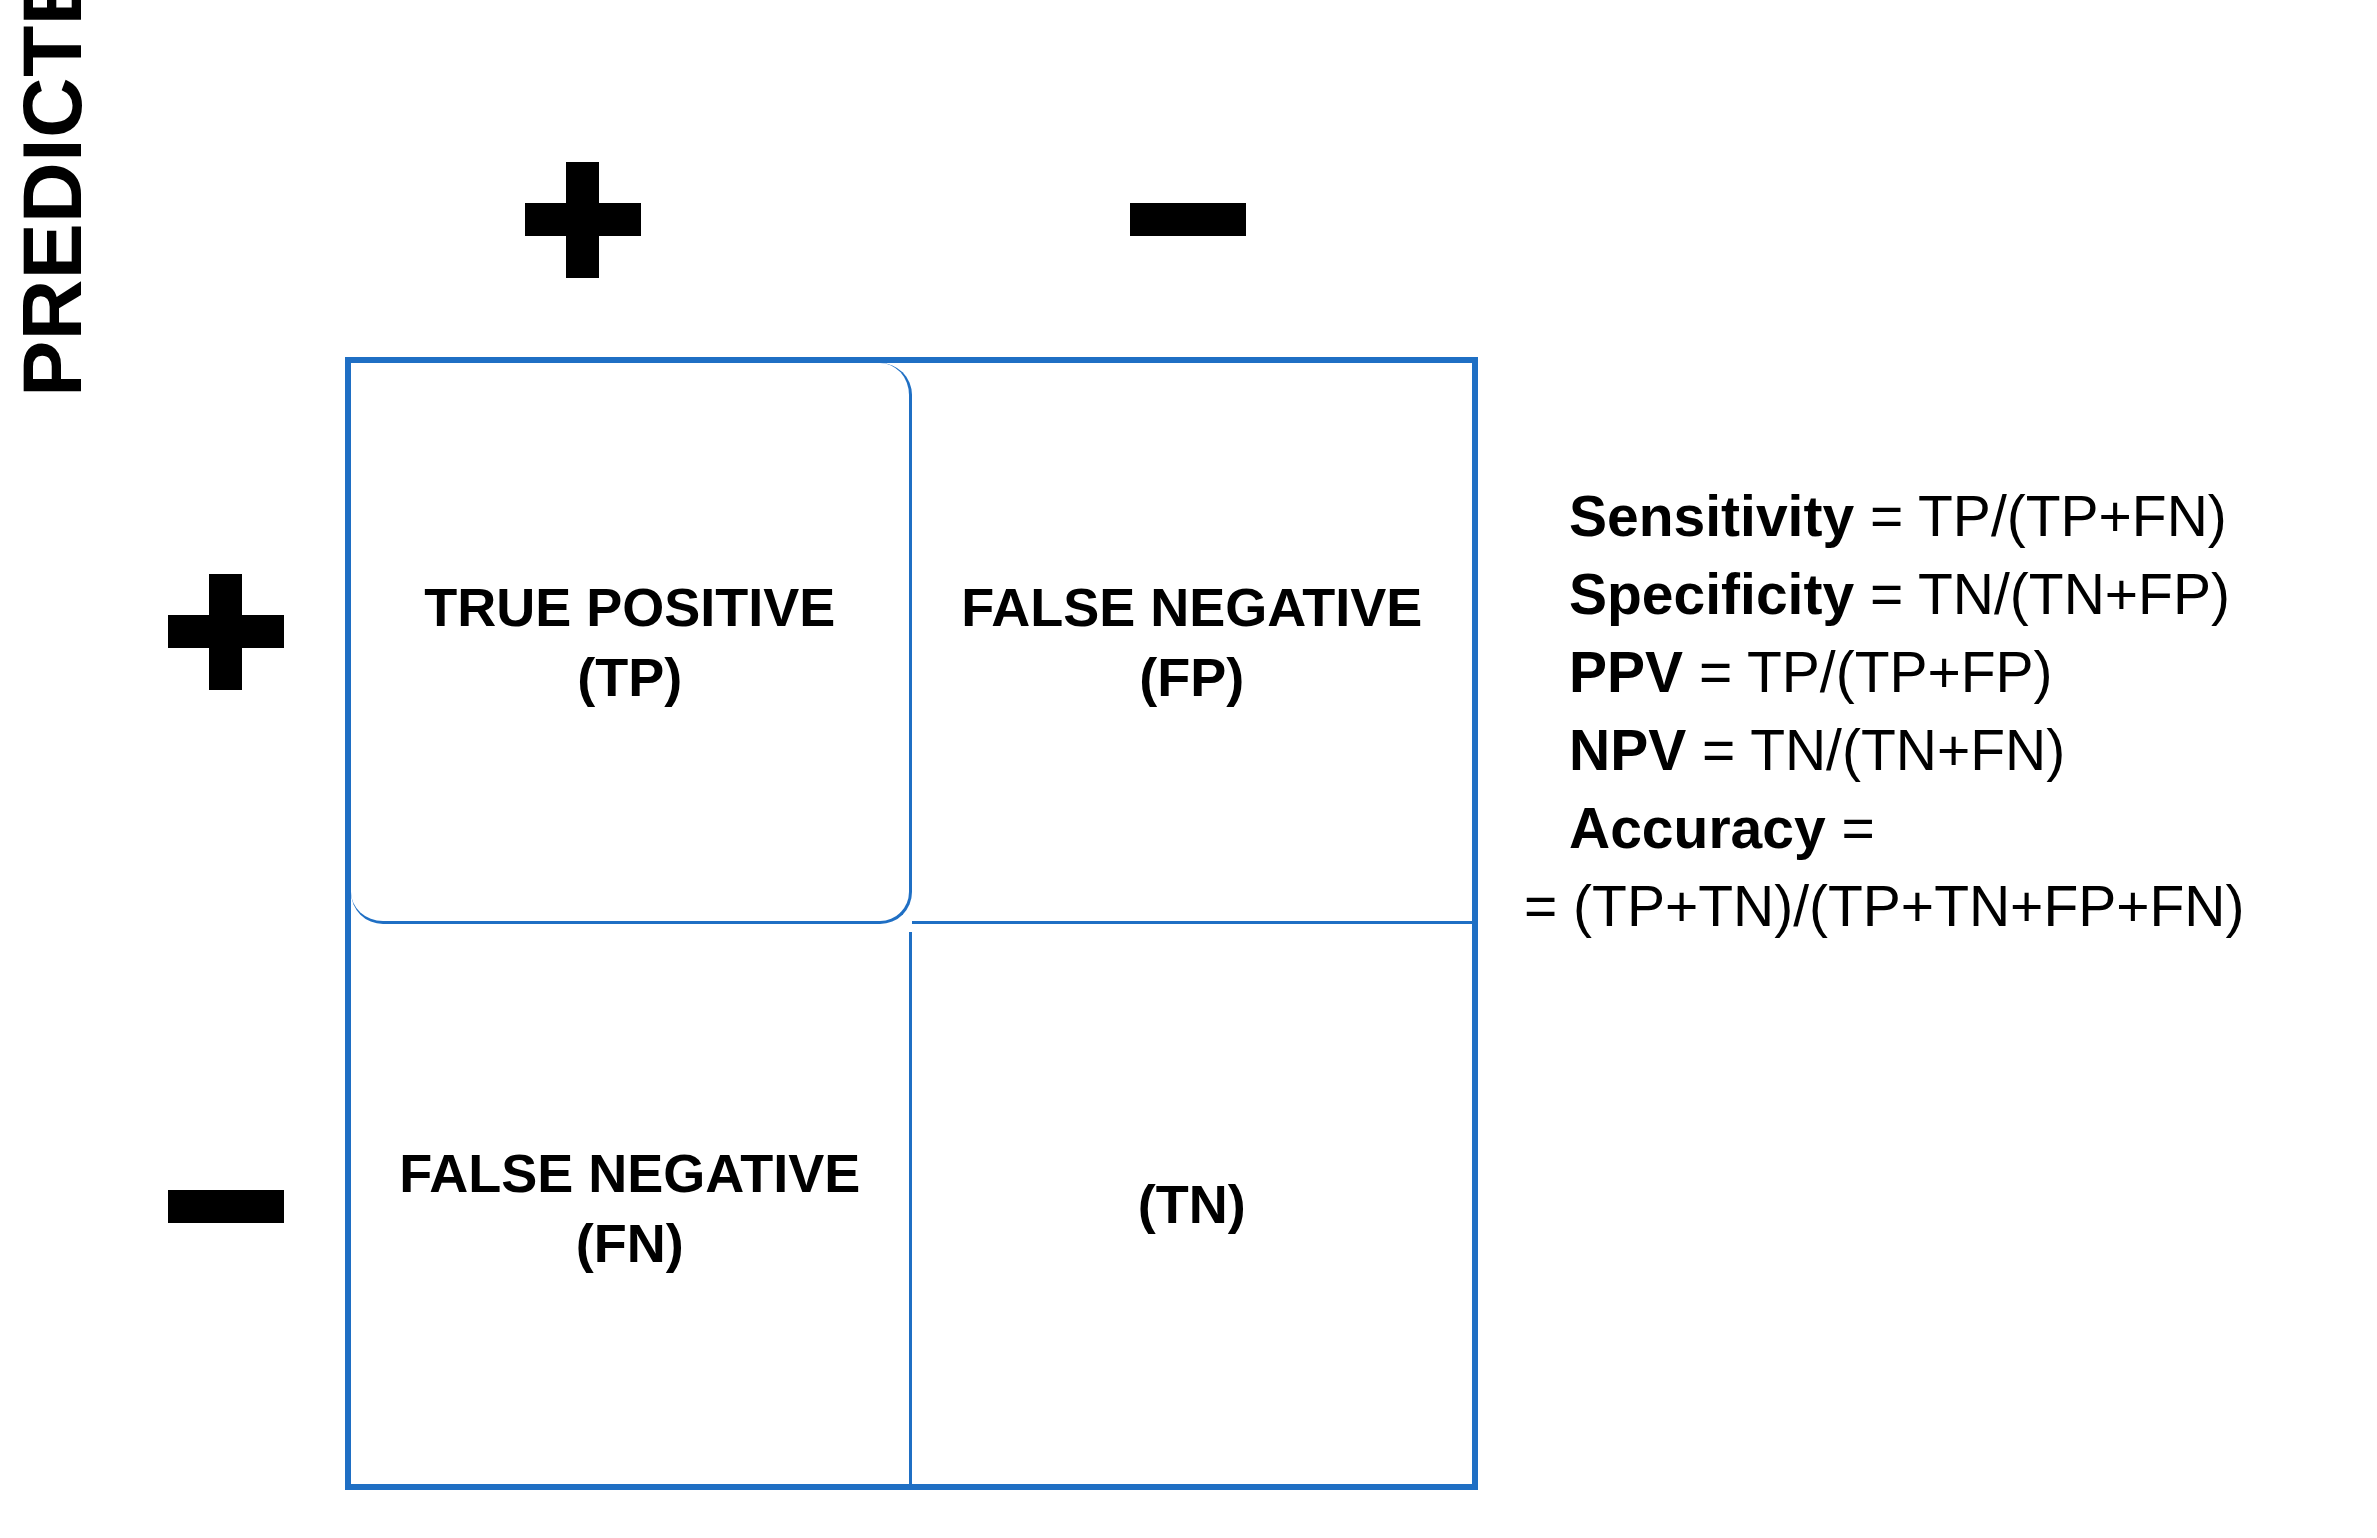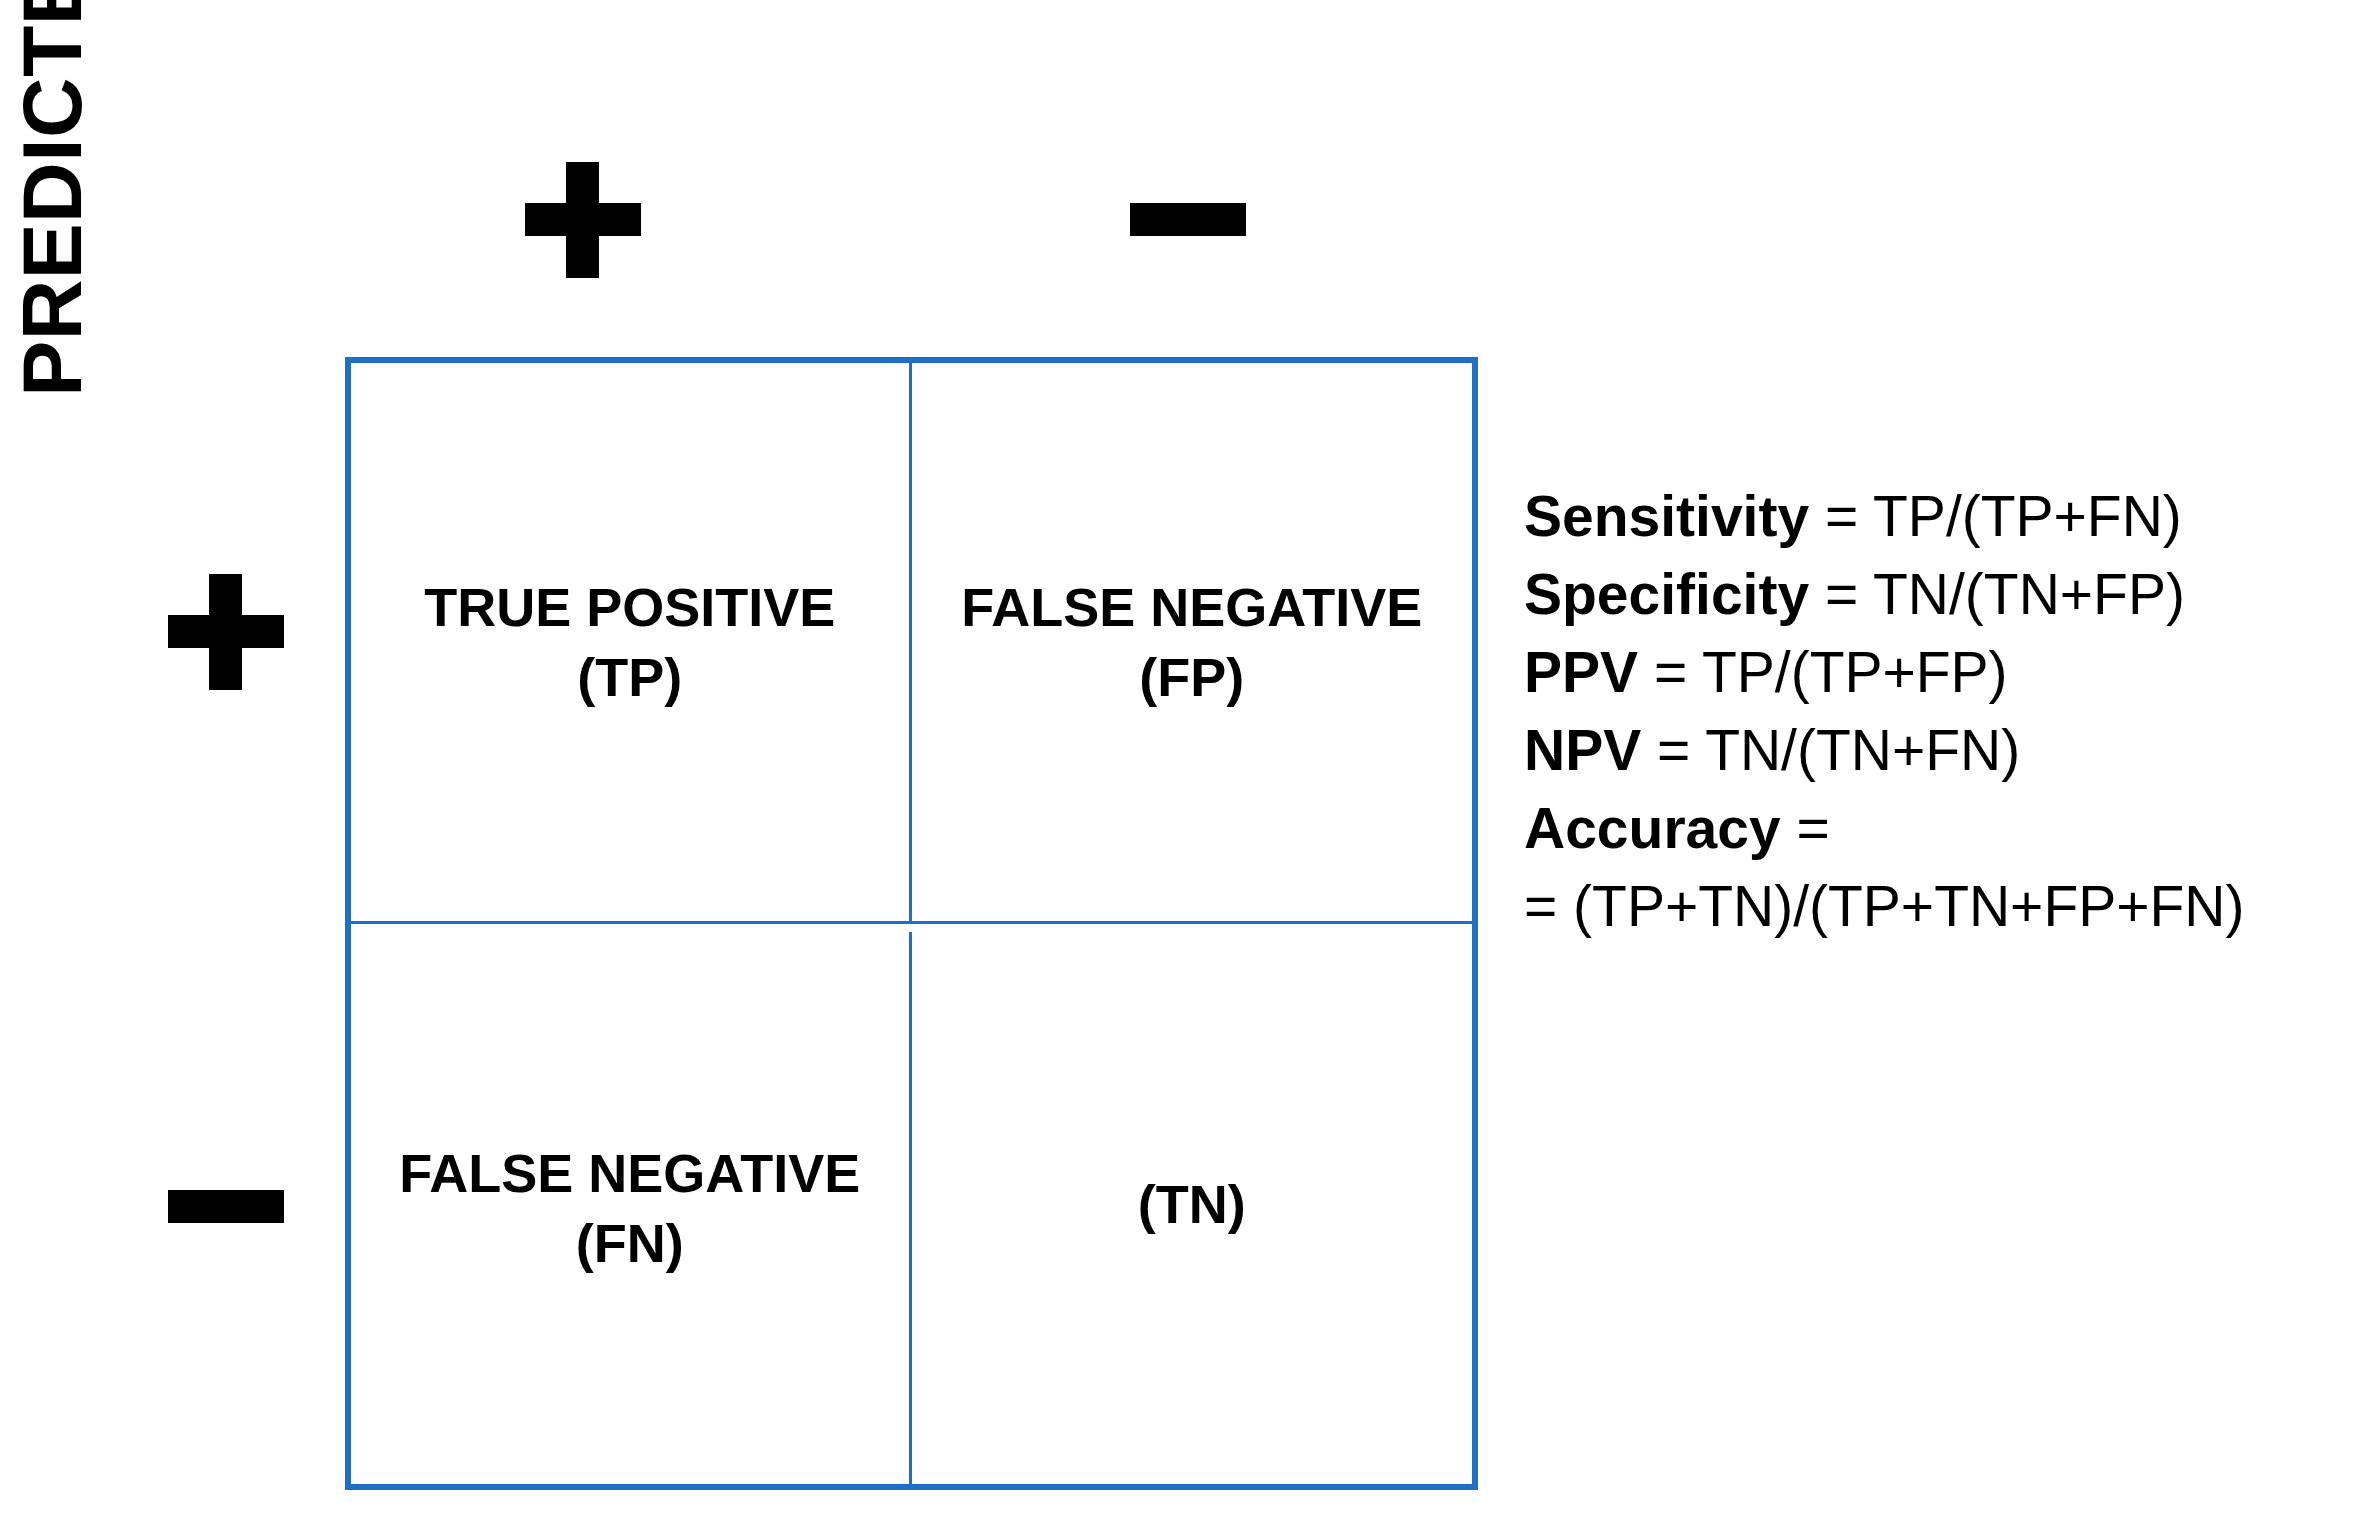--- a/index.html
+++ b/index.html
@@ -101,21 +101,21 @@
     display: flex;
     flex-direction: column;
     align-items: center;
     justify-content: center;
     text-align: center;
     font-size: 54px;
     font-weight: bold;
     line-height: 1.30;
     background: #ffffff;
   }
-  .cell-tp { border-right: 3.5px solid #1F6FC4; border-bottom: 3.5px solid #1F6FC4; }
+  .cell-tp { border-right: 3.5px solid #1F6FC4; border-bottom: 3.5px solid #1F6FC4; border-radius: 32px; }
   .cell-fp { border-bottom: 3.5px solid #1F6FC4; }
   .cell-fn { border-right: 3.5px solid #1F6FC4; margin-top: 8px; }
   .cell-tn { }
   .cell .line1 { display: block; }
   .cell .line2 { display: block; }
 
   
   .formulas {
     position: absolute;
     left: 1524px;
@@ -123,20 +123,21 @@
     width: 855px;
   }
   .formula-line {
     font-size: 57px;
     line-height: 78px;
     white-space: nowrap;
     font-weight: normal;
   }
   .formula-line .metric {
     font-weight: bold;
+    margin-left: 45px;
   }
   .formula-line .expr {
     font-weight: normal;
     text-align: center;
   }
   .formula-line.continuation {
     font-weight: normal;
   }
 </style>
 </head>

